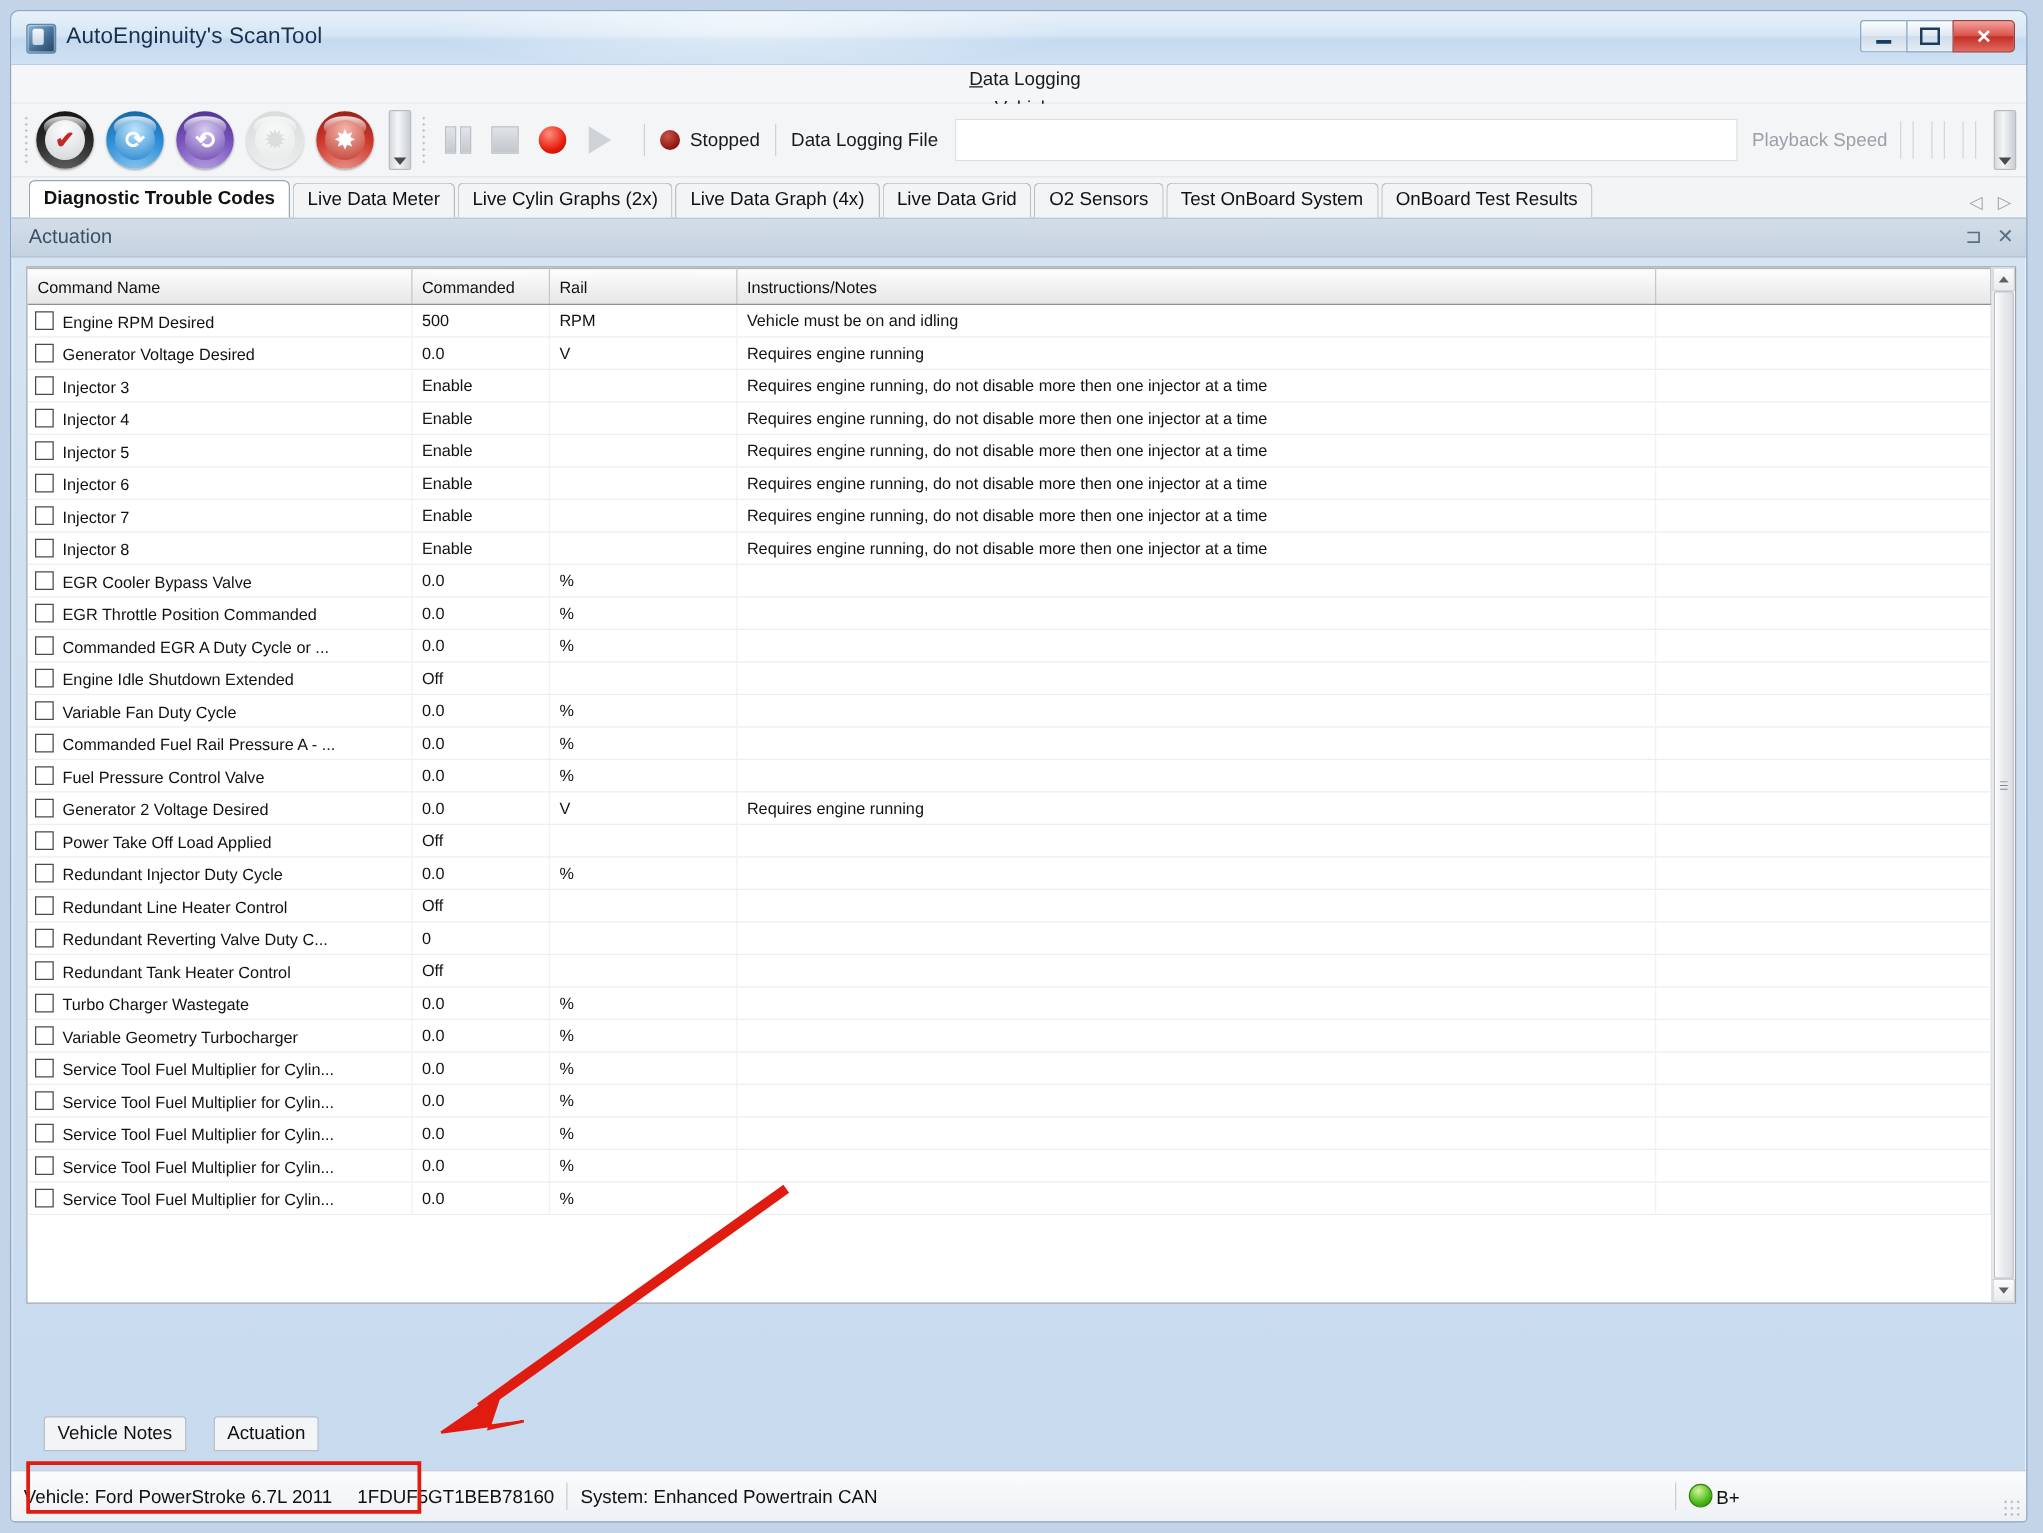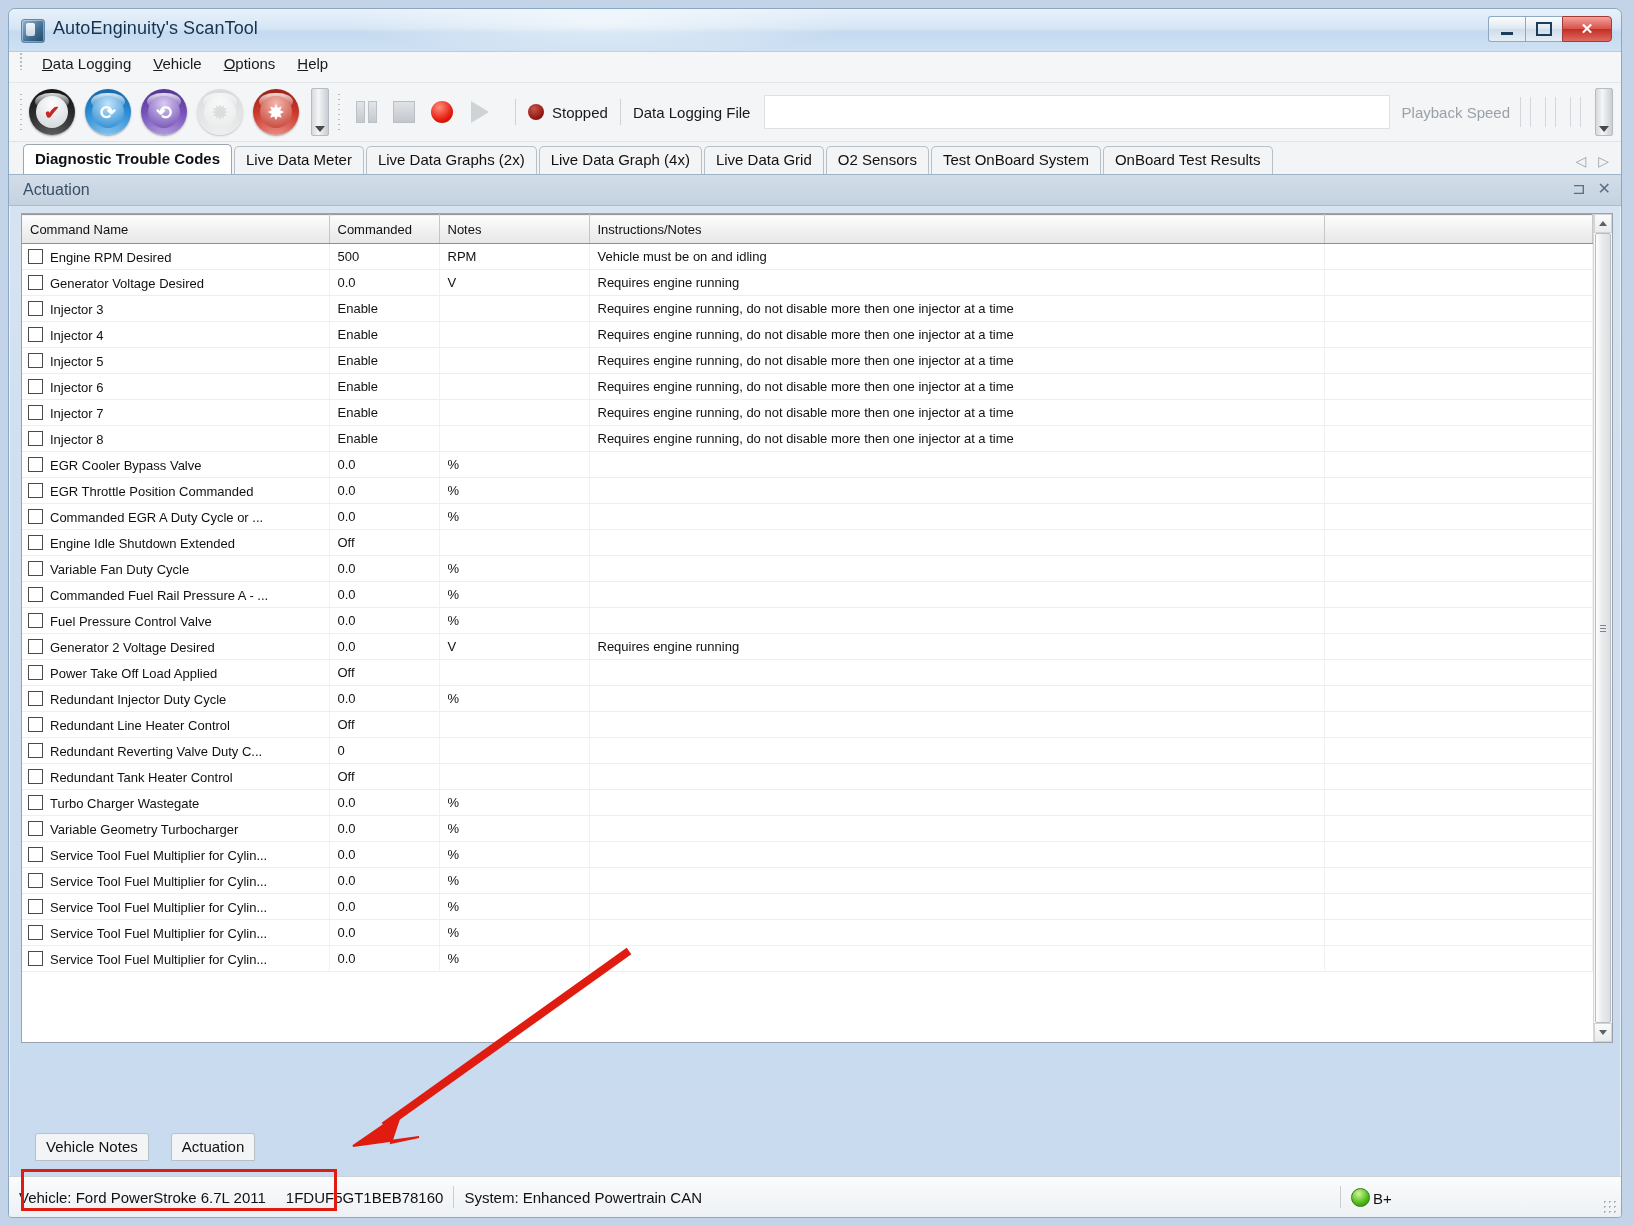--- a/index.html
+++ b/index.html
@@ -57,21 +57,21 @@
     background:linear-gradient(180deg,#f3a29c,#d9544b 48%,#c32f26 52%,#e06b60);
     color:#fff;font-size:15px;font-weight:bold;
   }
   .glyph-min{display:block;width:12px;height:3px;background:#1c3c5c;margin-top:8px;}
   .glyph-max{display:block;width:12px;height:10px;border:2px solid #1c3c5c;}
 
   
   #menubar{
     position:relative;height:30px;background:#f4f6f8;
     border-bottom:1px solid #e3e7ea;
-    display:flex;padding-left:10px;
+    display:flex;align-items:center;padding-left:10px;flex-direction:column;
   }
   .grip{
     width:4px;height:18px;margin-right:8px;
     background-image:radial-gradient(circle,#b4bcc4 1px,transparent 1px);
     background-size:4px 4px;
   }
   .menu-item{
     font-size:15px;color:#1a1a1a;padding:3px 11px;cursor:default;
   }
   .menu-item u{text-decoration:underline;}
@@ -317,21 +317,21 @@
     <span class="pb-speed">Playback Speed</span>
     <span class="pb-tick"></span>
     <span class="pb-tick"></span>
     <span class="pb-tick"></span>
     <div class="tb-right-slider"></div>
   </div>
 
   <div id="tabstrip">
     <div class="tab active">Diagnostic Trouble Codes</div>
     <div class="tab">Live Data Meter</div>
-    <div class="tab">Live Data Graphs (2x)</div>
+    <div class="tab">Live Cylin Graphs (2x)</div>
     <div class="tab">Live Data Graph (4x)</div>
     <div class="tab">Live Data Grid</div>
     <div class="tab">O2 Sensors</div>
     <div class="tab">Test OnBoard System</div>
     <div class="tab">OnBoard Test Results</div>
     <div class="tab-nav">
       <span>◁</span>
       <span>▷</span>
     </div>
   </div>
@@ -351,21 +351,21 @@
           <col class="c1">
             <col class="c2">
             <col class="c3">
             <col class="c4">
             <col class="c5">
         </colgroup>
         <thead>
           <tr>
             <th>Command Name</th>
             <th>Commanded</th>
-            <th>Notes</th>
+            <th>Rail</th>
             <th>Instructions/Notes</th>
             <th></th>
           </tr>
         </thead>
         <tbody id="grid-body">
             <tr>
               <td><span class="cb"></span><span>Engine RPM Desired</span></td>
               <td>500</td>
               <td>RPM</td>
               <td>Vehicle must be on and idling</td>

